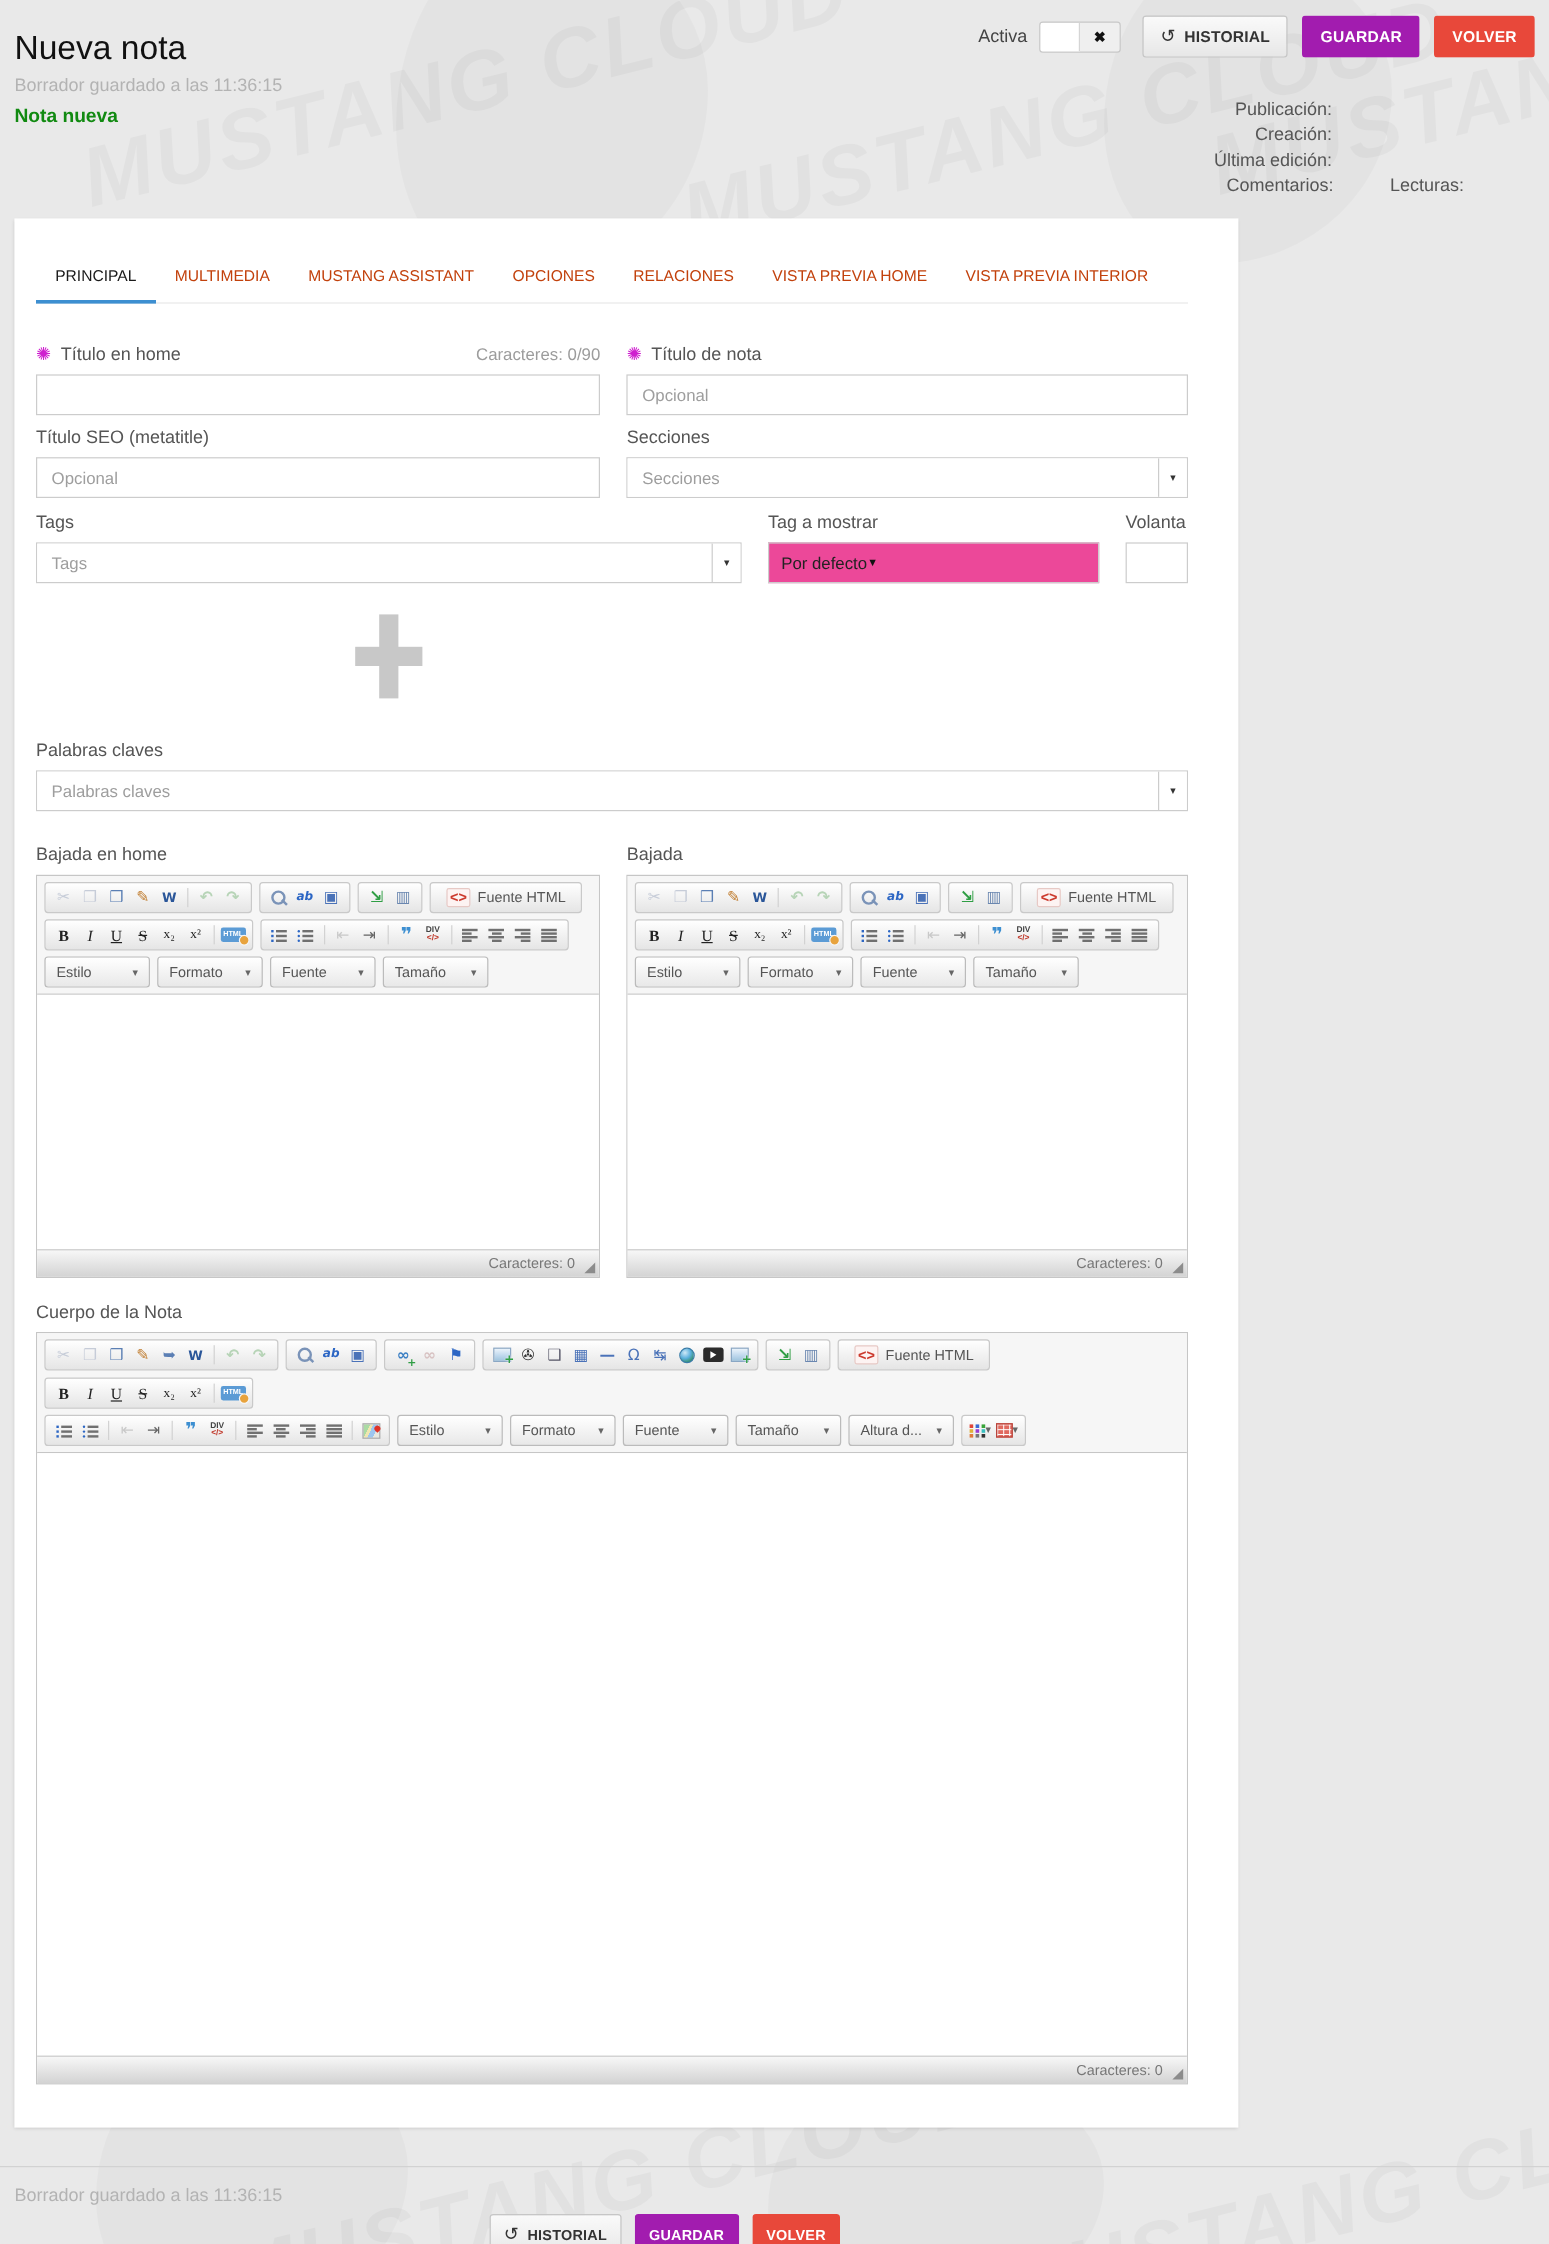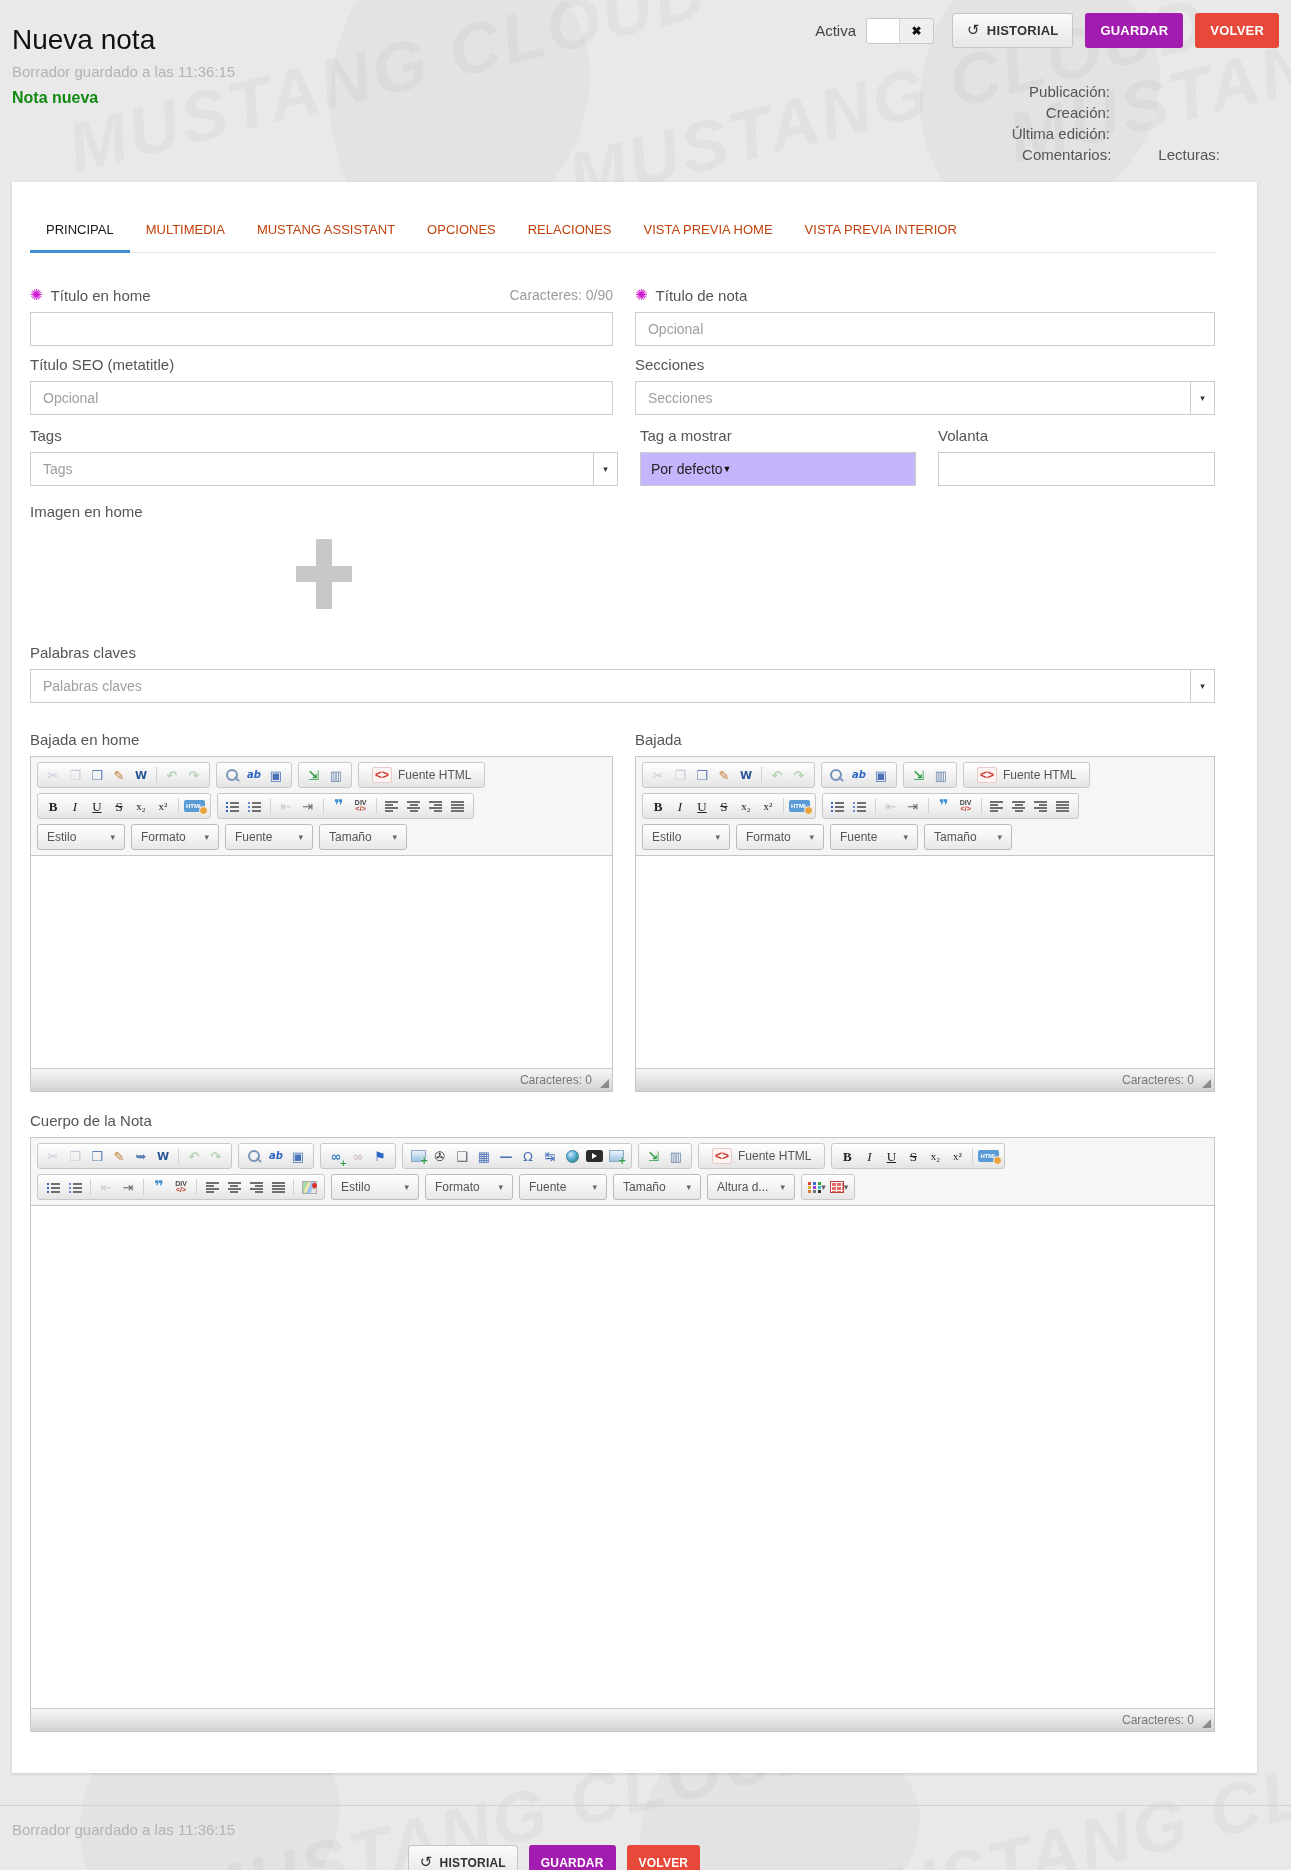--- a/index.html
+++ b/index.html
@@ -19,38 +19,38 @@
 .toggle-handle{width:50%;background:#fff;border-right:1px solid #d5d5d5}
 .toggle-x{width:50%;display:flex;align-items:center;justify-content:center;font-size:12px;font-weight:bold;color:#111}
 .btn{display:inline-flex;align-items:center;gap:7px;border-radius:3px;font-size:13px;font-weight:bold;padding:9px 14px;cursor:pointer;border:1px solid transparent;letter-spacing:.2px}
 .btn-hist{background:linear-gradient(#fafafa,#e7e7e7);border-color:#c6c6c6;color:#333}
 .btn-hist .hist-ic{font-size:15px;font-weight:normal;font-family:"DejaVu Sans",sans-serif;line-height:1}
 .btn-save{background:#a21caf;color:#fff;margin-left:6px}
 .btn-back{background:#e8483a;color:#fff;margin-left:6px}
 .meta{position:absolute;top:81px;right:181px;text-align:right;font-size:15px;color:#555;line-height:21px}
 .meta-row4{display:flex;gap:47px;justify-content:flex-end;margin-right:-110px}
 
-.card{position:absolute;left:12px;top:182px;width:1245px;height:1591px;background:#fff;box-shadow:0 1px 3px rgba(0,0,0,.14);padding:0 42px 0 18px;overflow:hidden}
+.card{position:absolute;left:12px;top:182px;width:1020px;height:1591px;background:#fff;box-shadow:0 1px 3px rgba(0,0,0,.14);padding:0 42px 0 18px;overflow:hidden}
 .tabs{display:flex;margin-top:40px;border-bottom:1px solid #e8e8e8}
 .tab{padding:0 16px 13px;font-size:13px;color:#c2410c;cursor:pointer;white-space:nowrap}
 .tab.active{color:#1a1a1a;border-bottom:3px solid #3d8fd1;margin-bottom:-1px}
 
 .frow{display:flex;gap:22px}
 .col-l{width:588px}
 .col-r{width:585px}
 .flabel{display:flex;align-items:center;gap:8px;font-size:15px;color:#555;height:20px;margin-bottom:7px}
 .ai-ic{color:#cf1fcf;font-size:15px;font-family:"DejaVu Sans",sans-serif;line-height:1}
 .char-top{margin-left:auto;color:#9c9c9c;font-size:14px;font-weight:normal}
 .tinput{width:100%;height:34px;border:1px solid #ccc;padding:0 12px;font-size:14px;color:#333;outline:none;background:#fff;font-family:"Liberation Sans",sans-serif}
 .tinput::placeholder{color:#9e9e9e}
 .igroup{display:flex;height:34px;border:1px solid #ccc;background:#fff}
 .igroup input{flex:1;border:none;outline:none;padding:0 12px;font-size:14px;color:#333;font-family:"Liberation Sans",sans-serif}
 .igroup input::placeholder{color:#9e9e9e}
 .caret-btn{width:24px;border-left:1px solid #ccc;display:flex;align-items:center;justify-content:center;font-size:9px;color:#333;background:#fff;cursor:pointer}
-.fselect{height:34px;border:1px solid #ccc;background:#c4b5fd;display:flex;align-items:center;justify-content:flex-start;padding:0 10px;font-size:14px;color:#222;cursor:pointer}
+.fselect{height:34px;border:1px solid #ccc;background:#ec4899;display:flex;align-items:center;justify-content:flex-start;padding:0 10px;font-size:14px;color:#222;cursor:pointer}
 .fselect .sel-caret{font-size:9px;color:#111}
 .dropzone{width:588px;height:92px;margin-top:6px;display:flex;align-items:center;justify-content:center;cursor:pointer}
 .plus{position:relative;width:56px;height:70px}
 .plus::before{content:"";position:absolute;left:20px;top:0;width:16px;height:70px;background:#c8c8c8}
 .plus::after{content:"";position:absolute;left:0;top:27px;width:56px;height:16px;background:#c8c8c8}
 
 .editor{border:1px solid #c6c6c6}
 .editor-toolbar{background:#f6f6f6;border-bottom:1px solid #c6c6c6;padding:5px 6px}
 .tb-row{display:flex;flex-wrap:wrap;gap:6px;align-items:center}
 .tb-row + .tb-row{margin-top:5px}
@@ -255,23 +255,20 @@
     </div>
     <div style="flex:1">
       <div class="flabel">
           <span>Volanta</span>
         </div>
       <input class="tinput" value="" style="">
     </div>
   </div>
 
   <div class="mt15">
-    <div class="flabel">
-        <span>Imagen en home</span>
-      </div>
     <div class="dropzone">
       <span class="plus"></span>
     </div>
   </div>
 
   <div class="mt22">
     <div class="flabel">
         <span>Palabras claves</span>
       </div>
     <div class="igroup">

